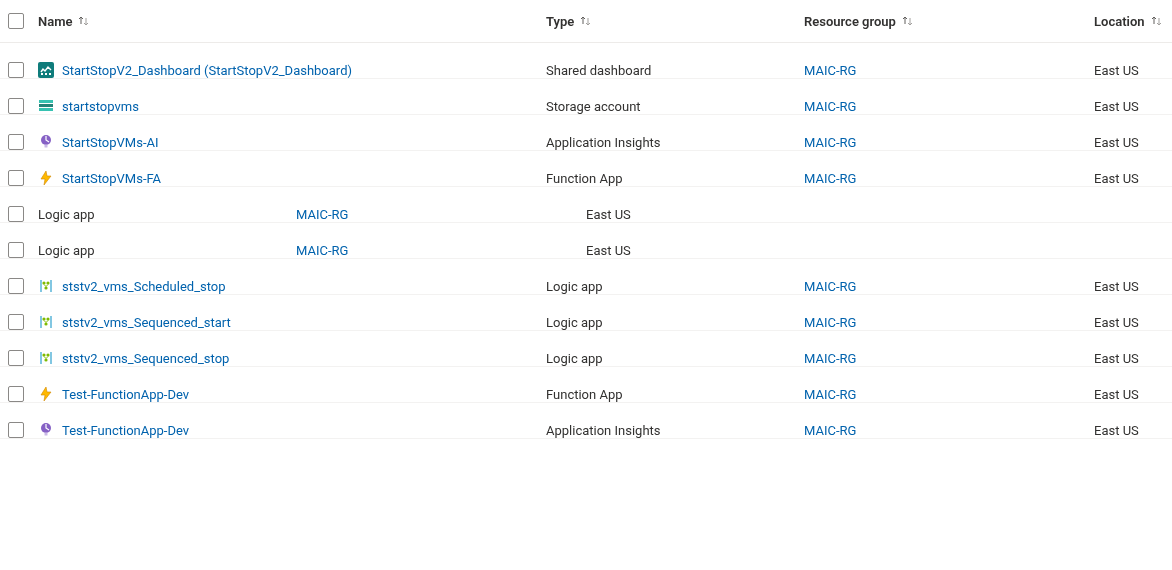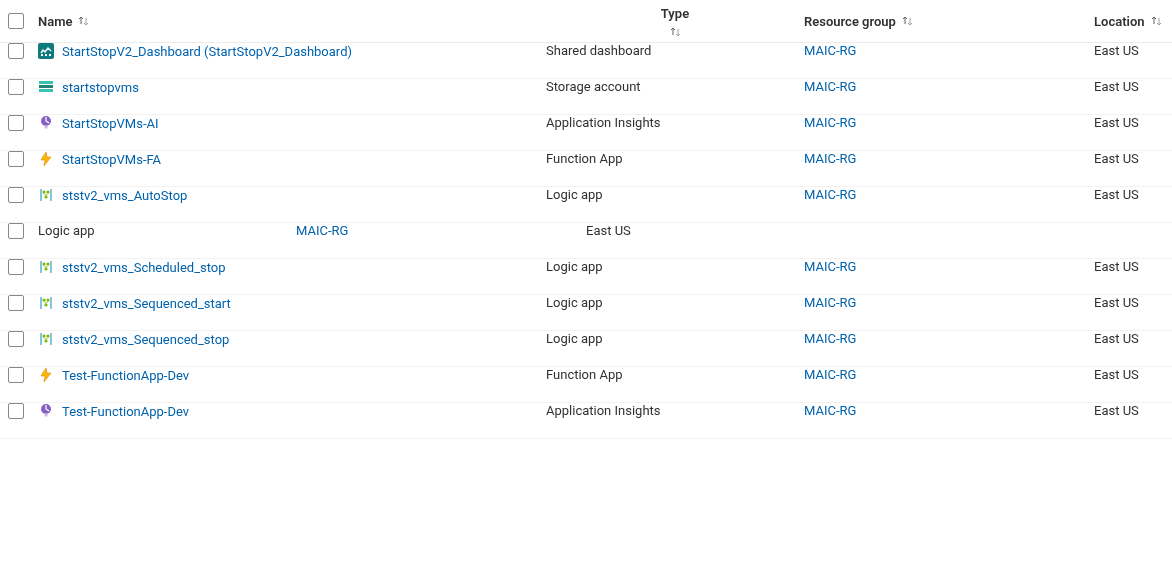--- a/index.html
+++ b/index.html
@@ -15,28 +15,28 @@
   .header-row {
     display: flex;
     align-items: center;
     height: 43px;
     border-bottom: 1px solid #edebe9;
     padding: 0 8px;
     justify-content: space-between;
   }
   .body-row {
     display: flex;
-    align-items: flex-start;
+    align-items: flex-end;
     height: 36px;
     border-bottom: 1px solid #f3f2f1;
     padding: 0 8px;
   }
   .col-check { width: 30px; display:flex; align-items:center; }
   .col-name  { width: 508px; display:flex; align-items:center; gap:8px; }
-  .col-type  { width: 258px; flex-direction: column; }
+  .col-type  { width: 258px; }
   .col-rg    { width: 290px; }
   .col-loc   { flex: 1; }
   .header-cell {
     font-weight: 600;
     color: #323130;
     display: flex;
     align-items: center;
     gap: 6px;
     cursor: pointer;
   }
@@ -215,90 +215,82 @@
     <div class="col-type">Function App</div>
     <div class="col-rg">
       <a class="link">MAIC-RG</a>
     </div>
     <div class="col-loc">East US</div>
   </div>
       <div class="body-row">
     <div class="col-check">
       <div class="checkbox"></div>
     </div>
+    <div class="col-type">Logic app</div>
+    <div class="col-rg">
+      <a class="link">MAIC-RG</a>
+    </div>
+    <div class="col-loc">East US</div>
+  </div>
+      <div class="body-row">
+    <div class="col-check">
+      <div class="checkbox"></div>
+    </div>
+    <div class="col-type">Logic app</div>
+    <div class="col-rg">
+      <a class="link">MAIC-RG</a>
+    </div>
+    <div class="col-loc">East US</div>
+  </div>
+      <div class="body-row">
+    <div class="col-check">
+      <div class="checkbox"></div>
+    </div>
     <div class="col-name">
       <span class="icon-slot">
         <svg width="16" height="16">
               <use href="#ic-logicapp"></use>
             </svg>
       </span>
-      <a class="link name-text">ststv2_vms_AutoStop</a>
-    </div>
-    <div class="col-type">Logic app</div>
-    <div class="col-rg">
-      <a class="link">MAIC-RG</a>
-    </div>
-    <div class="col-loc">East US</div>
-  </div>
-      <div class="body-row">
-    <div class="col-check">
-      <div class="checkbox"></div>
+      <a class="link name-text">ststv2_vms_Scheduled_stop</a>
     </div>
     <div class="col-type">Logic app</div>
     <div class="col-rg">
       <a class="link">MAIC-RG</a>
     </div>
     <div class="col-loc">East US</div>
   </div>
       <div class="body-row">
     <div class="col-check">
       <div class="checkbox"></div>
     </div>
     <div class="col-name">
       <span class="icon-slot">
         <svg width="16" height="16">
               <use href="#ic-logicapp"></use>
             </svg>
       </span>
-      <a class="link name-text">ststv2_vms_Scheduled_stop</a>
+      <a class="link name-text">ststv2_vms_Sequenced_start</a>
     </div>
     <div class="col-type">Logic app</div>
     <div class="col-rg">
       <a class="link">MAIC-RG</a>
     </div>
     <div class="col-loc">East US</div>
   </div>
       <div class="body-row">
     <div class="col-check">
       <div class="checkbox"></div>
     </div>
     <div class="col-name">
       <span class="icon-slot">
         <svg width="16" height="16">
               <use href="#ic-logicapp"></use>
             </svg>
       </span>
-      <a class="link name-text">ststv2_vms_Sequenced_start</a>
-    </div>
-    <div class="col-type">Logic app</div>
-    <div class="col-rg">
-      <a class="link">MAIC-RG</a>
-    </div>
-    <div class="col-loc">East US</div>
-  </div>
-      <div class="body-row">
-    <div class="col-check">
-      <div class="checkbox"></div>
-    </div>
-    <div class="col-name">
-      <span class="icon-slot">
-        <svg width="16" height="16">
-              <use href="#ic-logicapp"></use>
-            </svg>
-      </span>
       <a class="link name-text">ststv2_vms_Sequenced_stop</a>
     </div>
     <div class="col-type">Logic app</div>
     <div class="col-rg">
       <a class="link">MAIC-RG</a>
     </div>
     <div class="col-loc">East US</div>
   </div>
       <div class="body-row">
     <div class="col-check">

